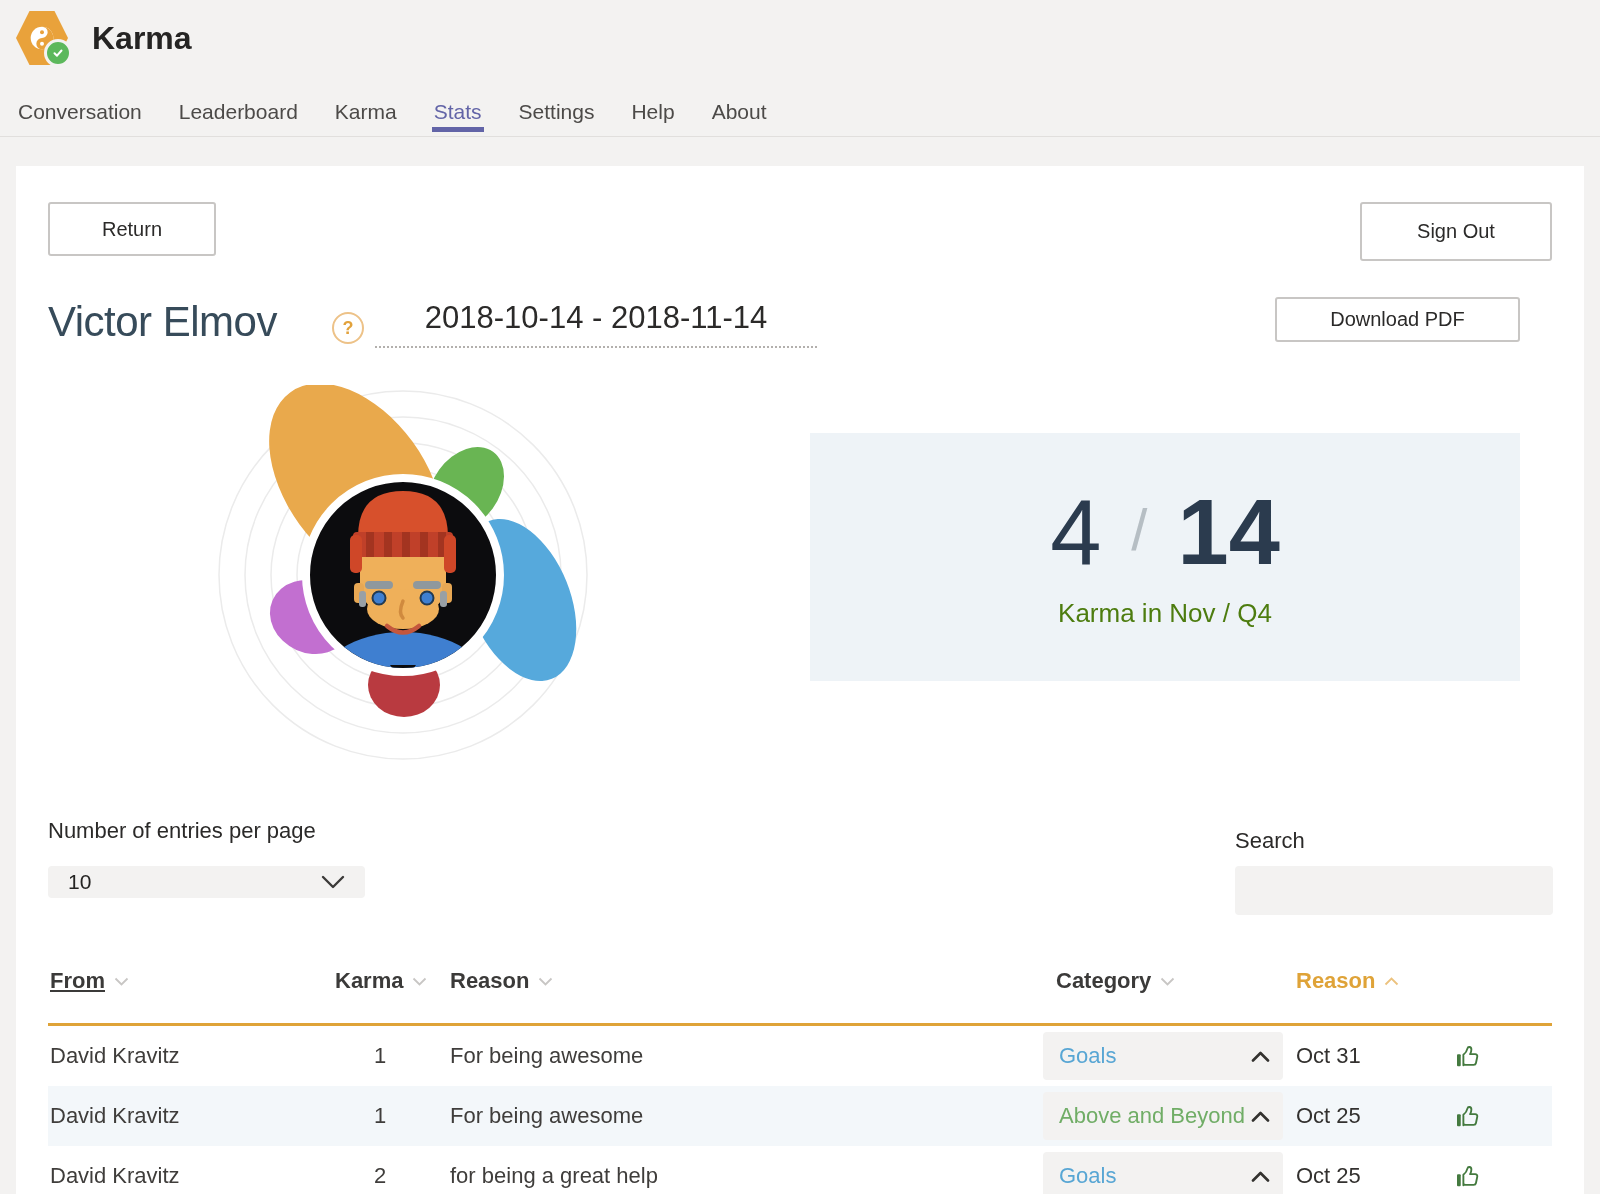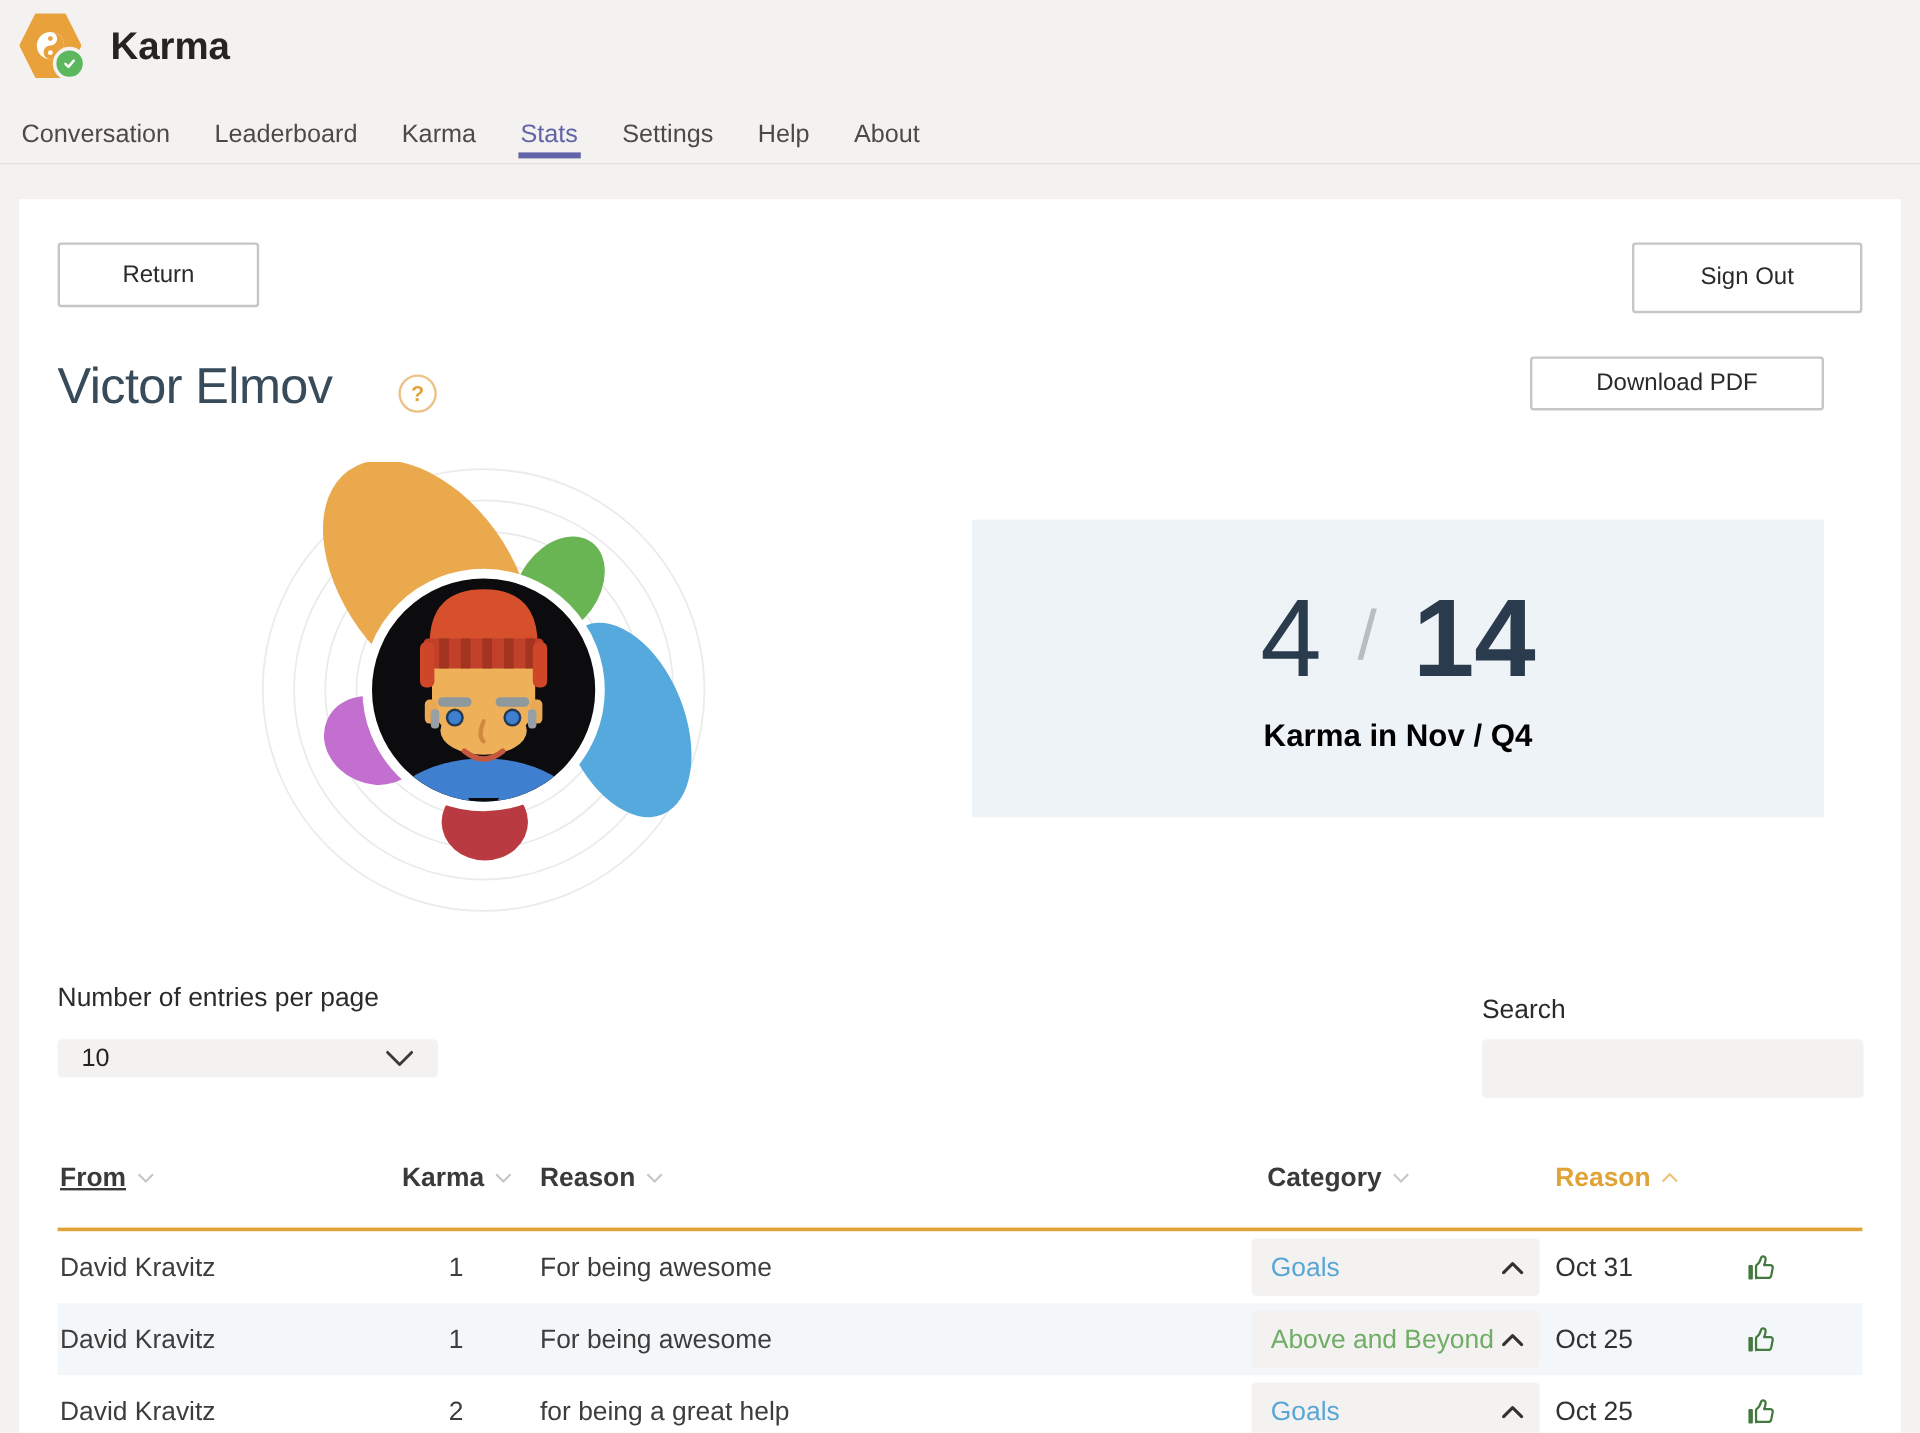--- a/index.html
+++ b/index.html
@@ -37,21 +37,21 @@
     padding-bottom:10px;border-bottom:2px dotted #b3b0ad;cursor:text;}
   
   .avatar-wrap{position:absolute;left:192px;top:219px;width:390px;height:390px;}
   
   .summary-panel{position:absolute;left:794px;top:267px;width:710px;height:248px;background:#eef3f7;
     display:flex;flex-direction:column;align-items:center;justify-content:center;}
   .score-line{display:flex;align-items:center;gap:30px;}
   .score-current{font-size:92px;font-weight:400;color:#2b3b4e;line-height:1;}
   .score-divider{font-size:58px;font-weight:300;color:#b6bec4;line-height:1;transform:translateY(-2px);}
   .score-total{font-size:92px;font-weight:800;color:#2b3b4e;line-height:1;}
-  .score-caption{margin-top:20px;font-size:26px;font-weight:700;color:#000000;}
+  .score-caption{margin-top:20px;font-size:26px;font-weight:400;color:#4d7c0f;}
   
   .field-label{position:absolute;font-size:22px;color:#2b2a29;}
   .lbl-entries{left:32px;top:652px;}
   .lbl-search{left:1219px;top:662px;}
   .entries-select{position:absolute;left:32px;top:700px;width:317px;height:32px;background:#f3f2f1;border-radius:4px;
     display:flex;align-items:center;justify-content:space-between;padding:0 20px;box-sizing:border-box;cursor:pointer;}
   .entries-value{font-size:21px;color:#252423;}
   .search-input{position:absolute;left:1219px;top:700px;width:318px;height:49px;background:#f3f2f1;border:none;
     border-radius:4px;box-sizing:border-box;padding:0 14px;font-size:20px;font-family:inherit;color:#252423;}
   
@@ -118,20 +118,21 @@
 </div>
 
 <div class="card">
 
   <button class="btn btn-return">Return</button>
   <button class="btn btn-signout">Sign Out</button>
   <button class="btn btn-download">Download PDF</button>
 
   <div class="profile-name">Victor Elmov</div>
   <div class="help-icon">?</div>
+  <div class="date-range">2018-10-14 - 2018-11-14</div>
 
   <div class="avatar-wrap">
     <svg width="390" height="390" viewBox="0 0 390 390">
       <defs>
           <clipPath id="avclip">
             <circle cx="195" cy="190" r="93"></circle>
           </clipPath>
         </defs>
       <g stroke="#ebebeb" fill="none" stroke-width="1.5">
         <circle cx="195" cy="190" r="80"></circle>

